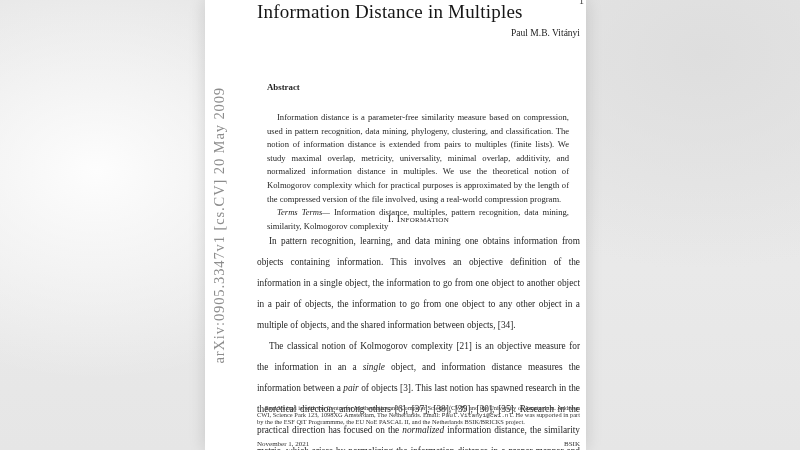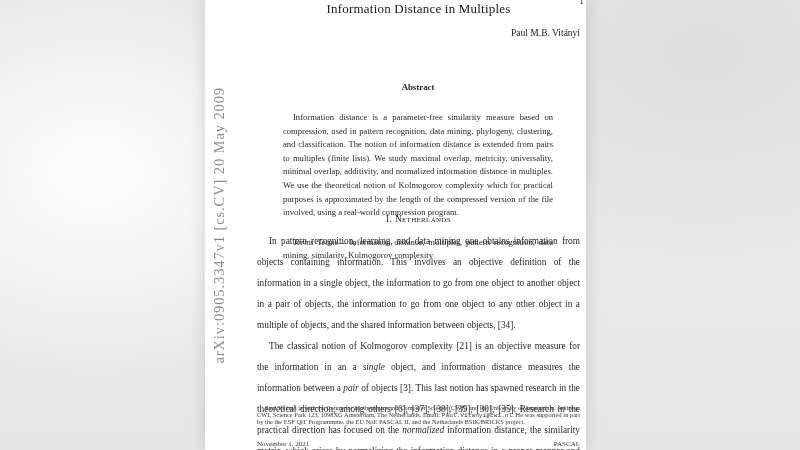--- a/index.html
+++ b/index.html
@@ -29,36 +29,36 @@
     writing-mode:vertical-rl;transform:rotate(180deg);
     font-size:14.5px;letter-spacing:0.9px;color:#8c8c8c;
     white-space:nowrap;
   }
   .pagenum{
     position:absolute;top:-5px;right:2px;font-size:10px;color:#444;
   }
   .content{position:absolute;left:52px;right:6px;top:0;}
   .title{
     position:absolute;left:0;right:0;top:1px;
-    text-align:center;font-size:13px;color:#161616;
+    font-size:19px;color:#161616;
     letter-spacing:0.2px;white-space:nowrap;
   }
   .author{
     position:absolute;left:0;right:0;top:28px;
     text-align:right;font-size:9.5px;color:#222;
   }
   .abstract{
     position:absolute;left:10px;right:11px;top:82px;
     font-size:8.6px;line-height:13.6px;text-align:justify;color:#262626;
   }
   .abstract-heading{
-    text-align:center;font-weight:bold;font-size:8.8px;
+    font-weight:bold;font-size:8.8px;
     margin-bottom:19px;line-height:10px;
   }
-  .abstract p{margin:16px;text-indent:10px;}
+  .abstract p{margin:0;text-indent:10px;}
   .idx-label{font-style:italic;}
   .section-heading{
     position:absolute;left:0;right:0;top:214px;
     text-align:center;font-size:9.5px;color:#1d1d1d;
     font-variant:small-caps;letter-spacing:0.3px;
   }
   .bodytext{
     position:absolute;left:0;right:0;top:231px;
     font-size:9.3px;line-height:21px;text-align:justify;color:#262626;
   }
@@ -88,34 +88,34 @@
 
       <div class="title">Information Distance in Multiples</div>
       <div class="author">Paul M.B. Vitányi</div>
 
       <div class="abstract">
         <div class="abstract-heading">Abstract</div>
         <p><span>Information distance is a parameter-free similarity measure based on compression, used in pattern recognition, data mining, phylogeny, clustering, and classification. The notion of information distance is extended from pairs to multiples (finite lists). We study maximal overlap, metricity, universality, minimal overlap, additivity, and normalized information distance in multiples. We use the theoretical notion of Kolmogorov complexity which for practical purposes is approximated by the length of the compressed version of the file involved, using a real-world compression program.</span></p>
         <p><span class="idx-label">Terms Terms—</span><span> Information distance, multiples, pattern recognition, data mining, similarity, Kolmogorov complexity</span></p>
       </div>
 
-      <div class="section-heading">I. Netherlands</div>
+      <div class="section-heading">I. Information</div>
 
       <div class="bodytext">
         <p><span>In pattern recognition, learning, and data mining one obtains information from objects containing information. This involves an objective definition of the information in a single object, the information to go from one object to another object in a pair of objects, the information to go from one object to any other object in a multiple of objects, and the shared information between objects, [34].</span></p>
         <p><span>The classical notion of Kolmogorov complexity [21] is an objective measure for the information in an a </span><span class="it">single</span><span> object, and information distance measures the information between a </span><span class="it">pair</span><span> of objects [3]. This last notion has spawned research in the theoretical direction, among others [6], [37], [38], [39], [30], [35]. Research in the practical direction has focused on the </span><span class="it">normalized</span><span> information distance, the similarity metric, which arises by normalizing the information distance in a proper manner and approximating the Kolmogorov complexity through real-world compressors [26], [7], [8], [9]. This normalized information distance is a parameter-free, feature-free, and alignment-free similarity measure that has had great impact in applications. A variant of this compression distance has been tested on all time sequence databases</span></p>
       </div>
 
       <div class="footnote">
         <p><span>Paul Vitányi is with the Centre for Mathematics and Computer Science (CWI), and the University of Amsterdam. Address: CWI, Science Park 123, 1098XG Amsterdam, The Netherlands. Email: </span><span class="mono">Paul.Vitanyi@cwi.nl</span><span>. He was supported in part by the the ESF QiT Programmme, the EU NoE PASCAL II, and the Netherlands BSIK/BRICKS project.</span></p>
       </div>
 
       <div class="footer">
         <span>November 1, 2021</span>
-        <span>PASCAL</span>
+        <span>BSIK</span>
       </div>
 
     </div>
   </div>
 
   <div class="stamp-wrap">
     <span class="stamp">arXiv:0905.3347v1  [cs.CV]  20 May 2009</span>
   </div>
 
 </div>

